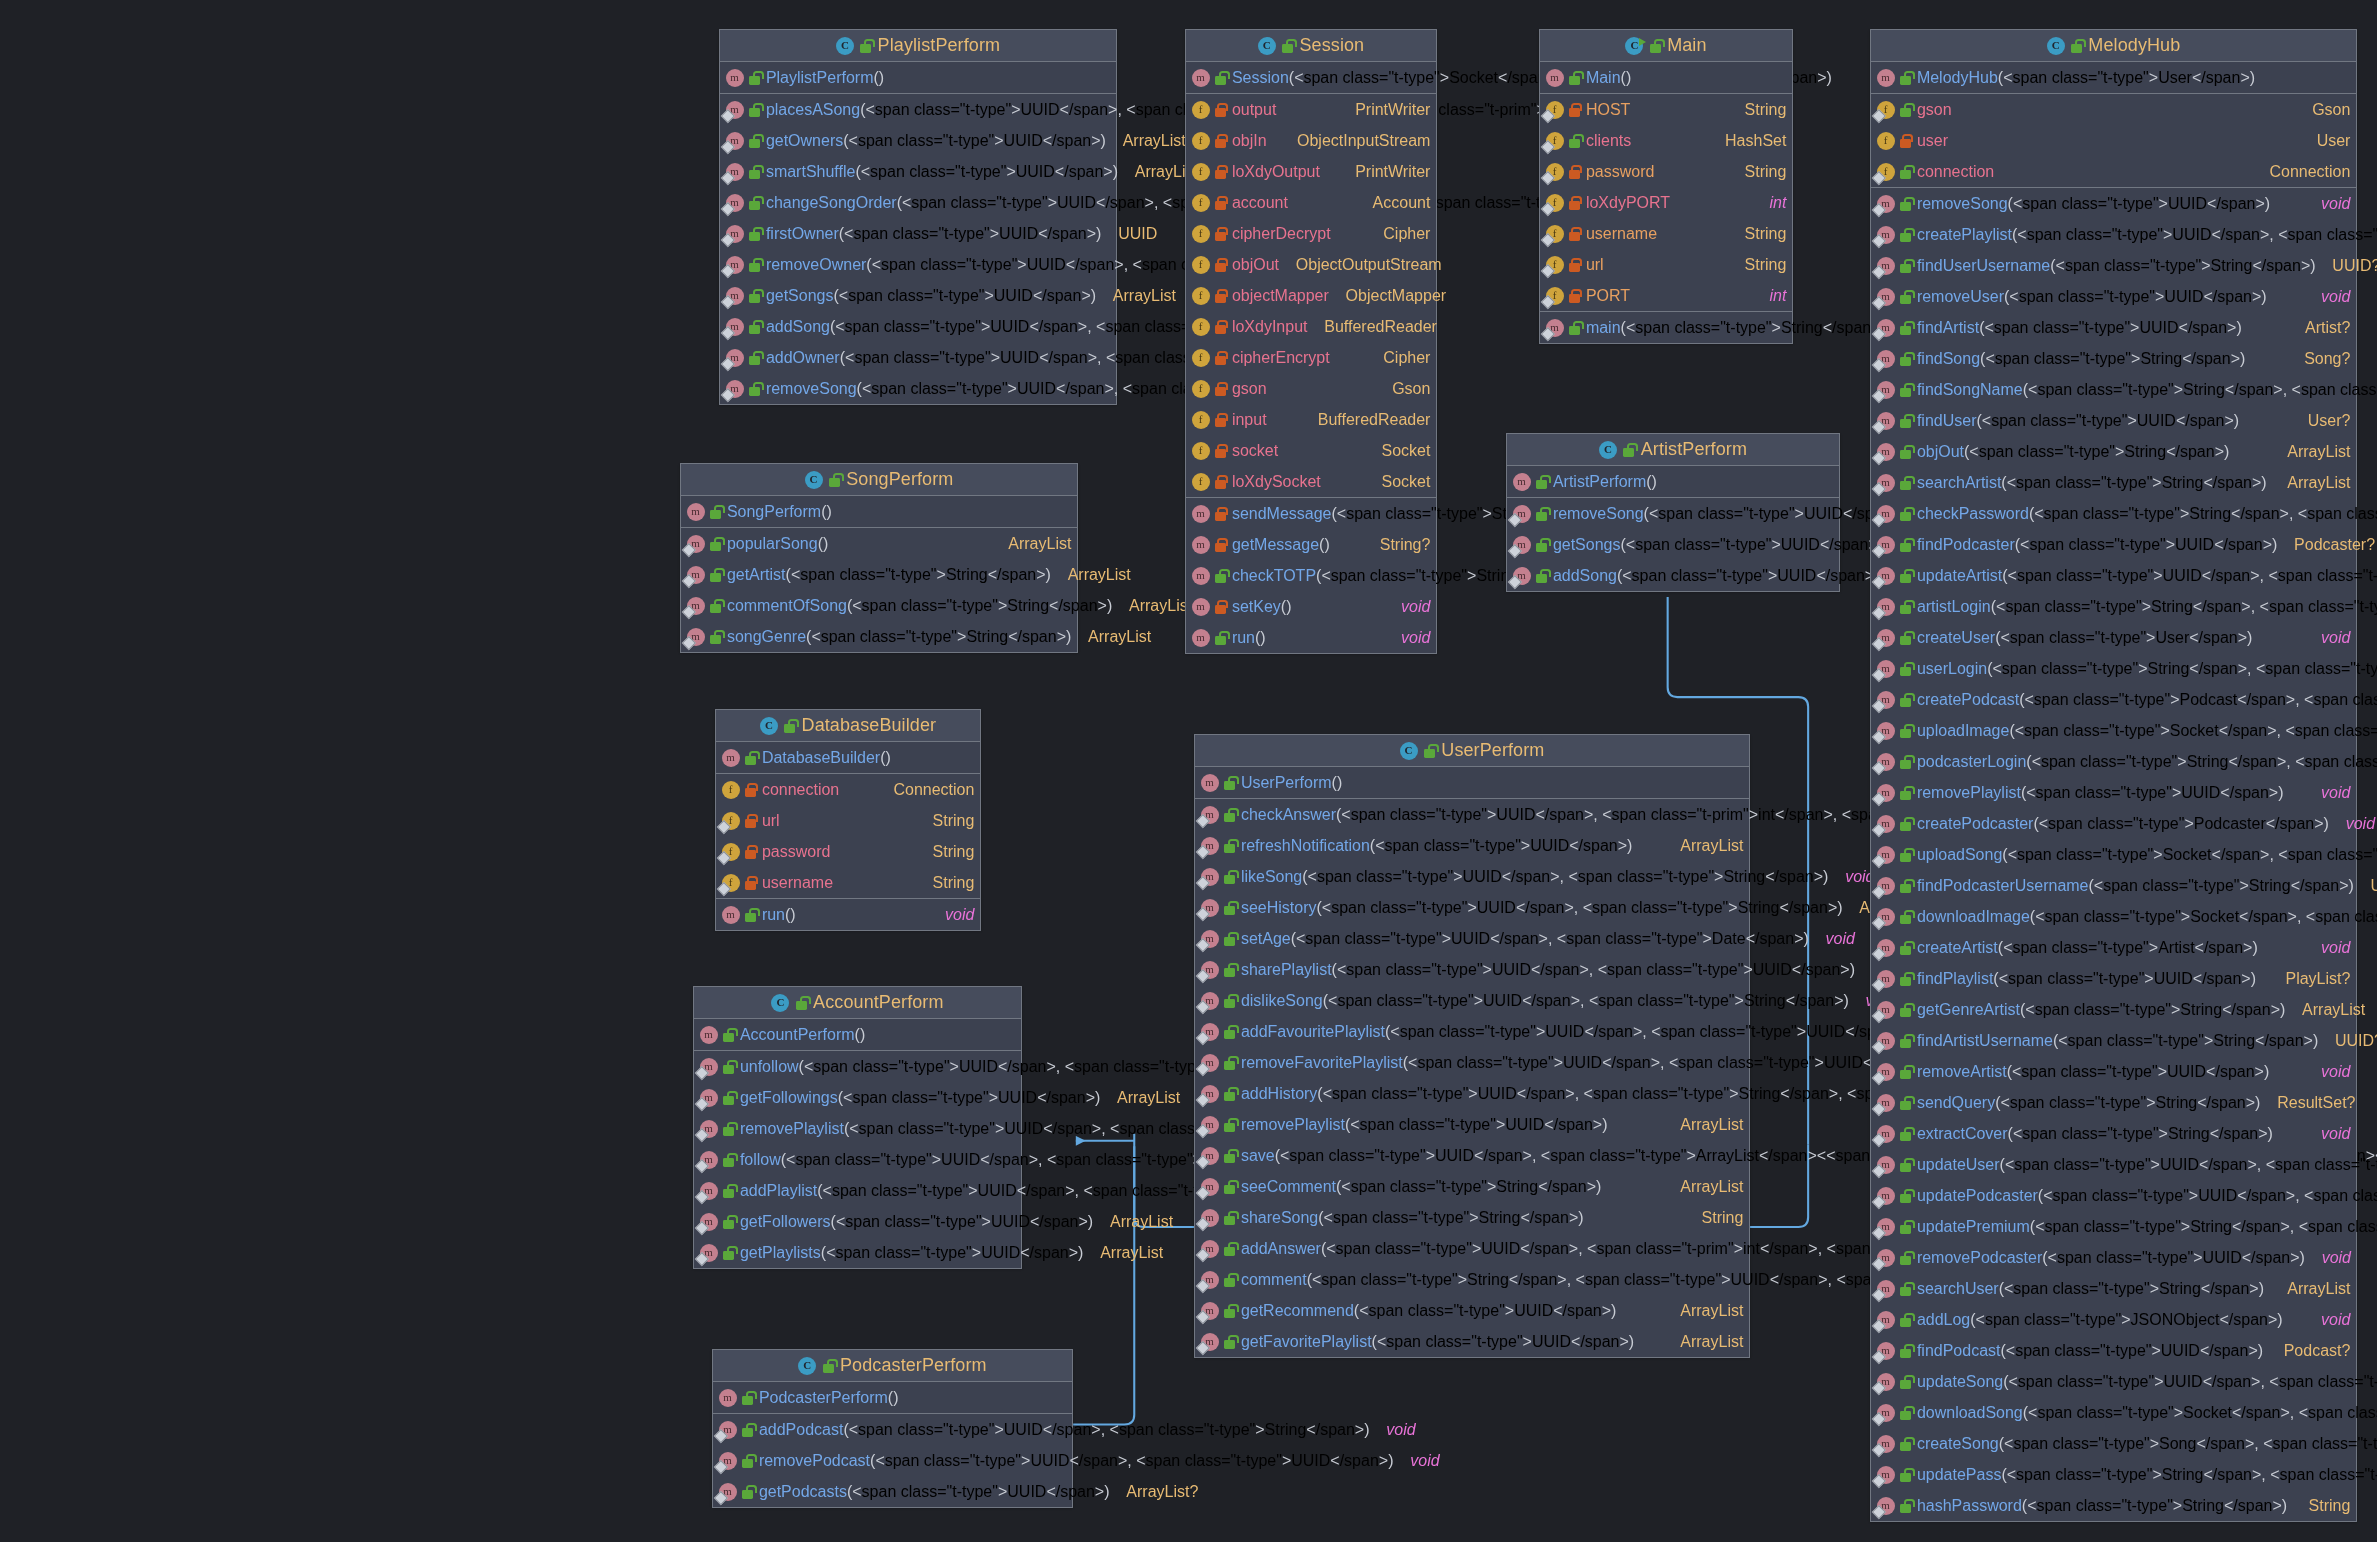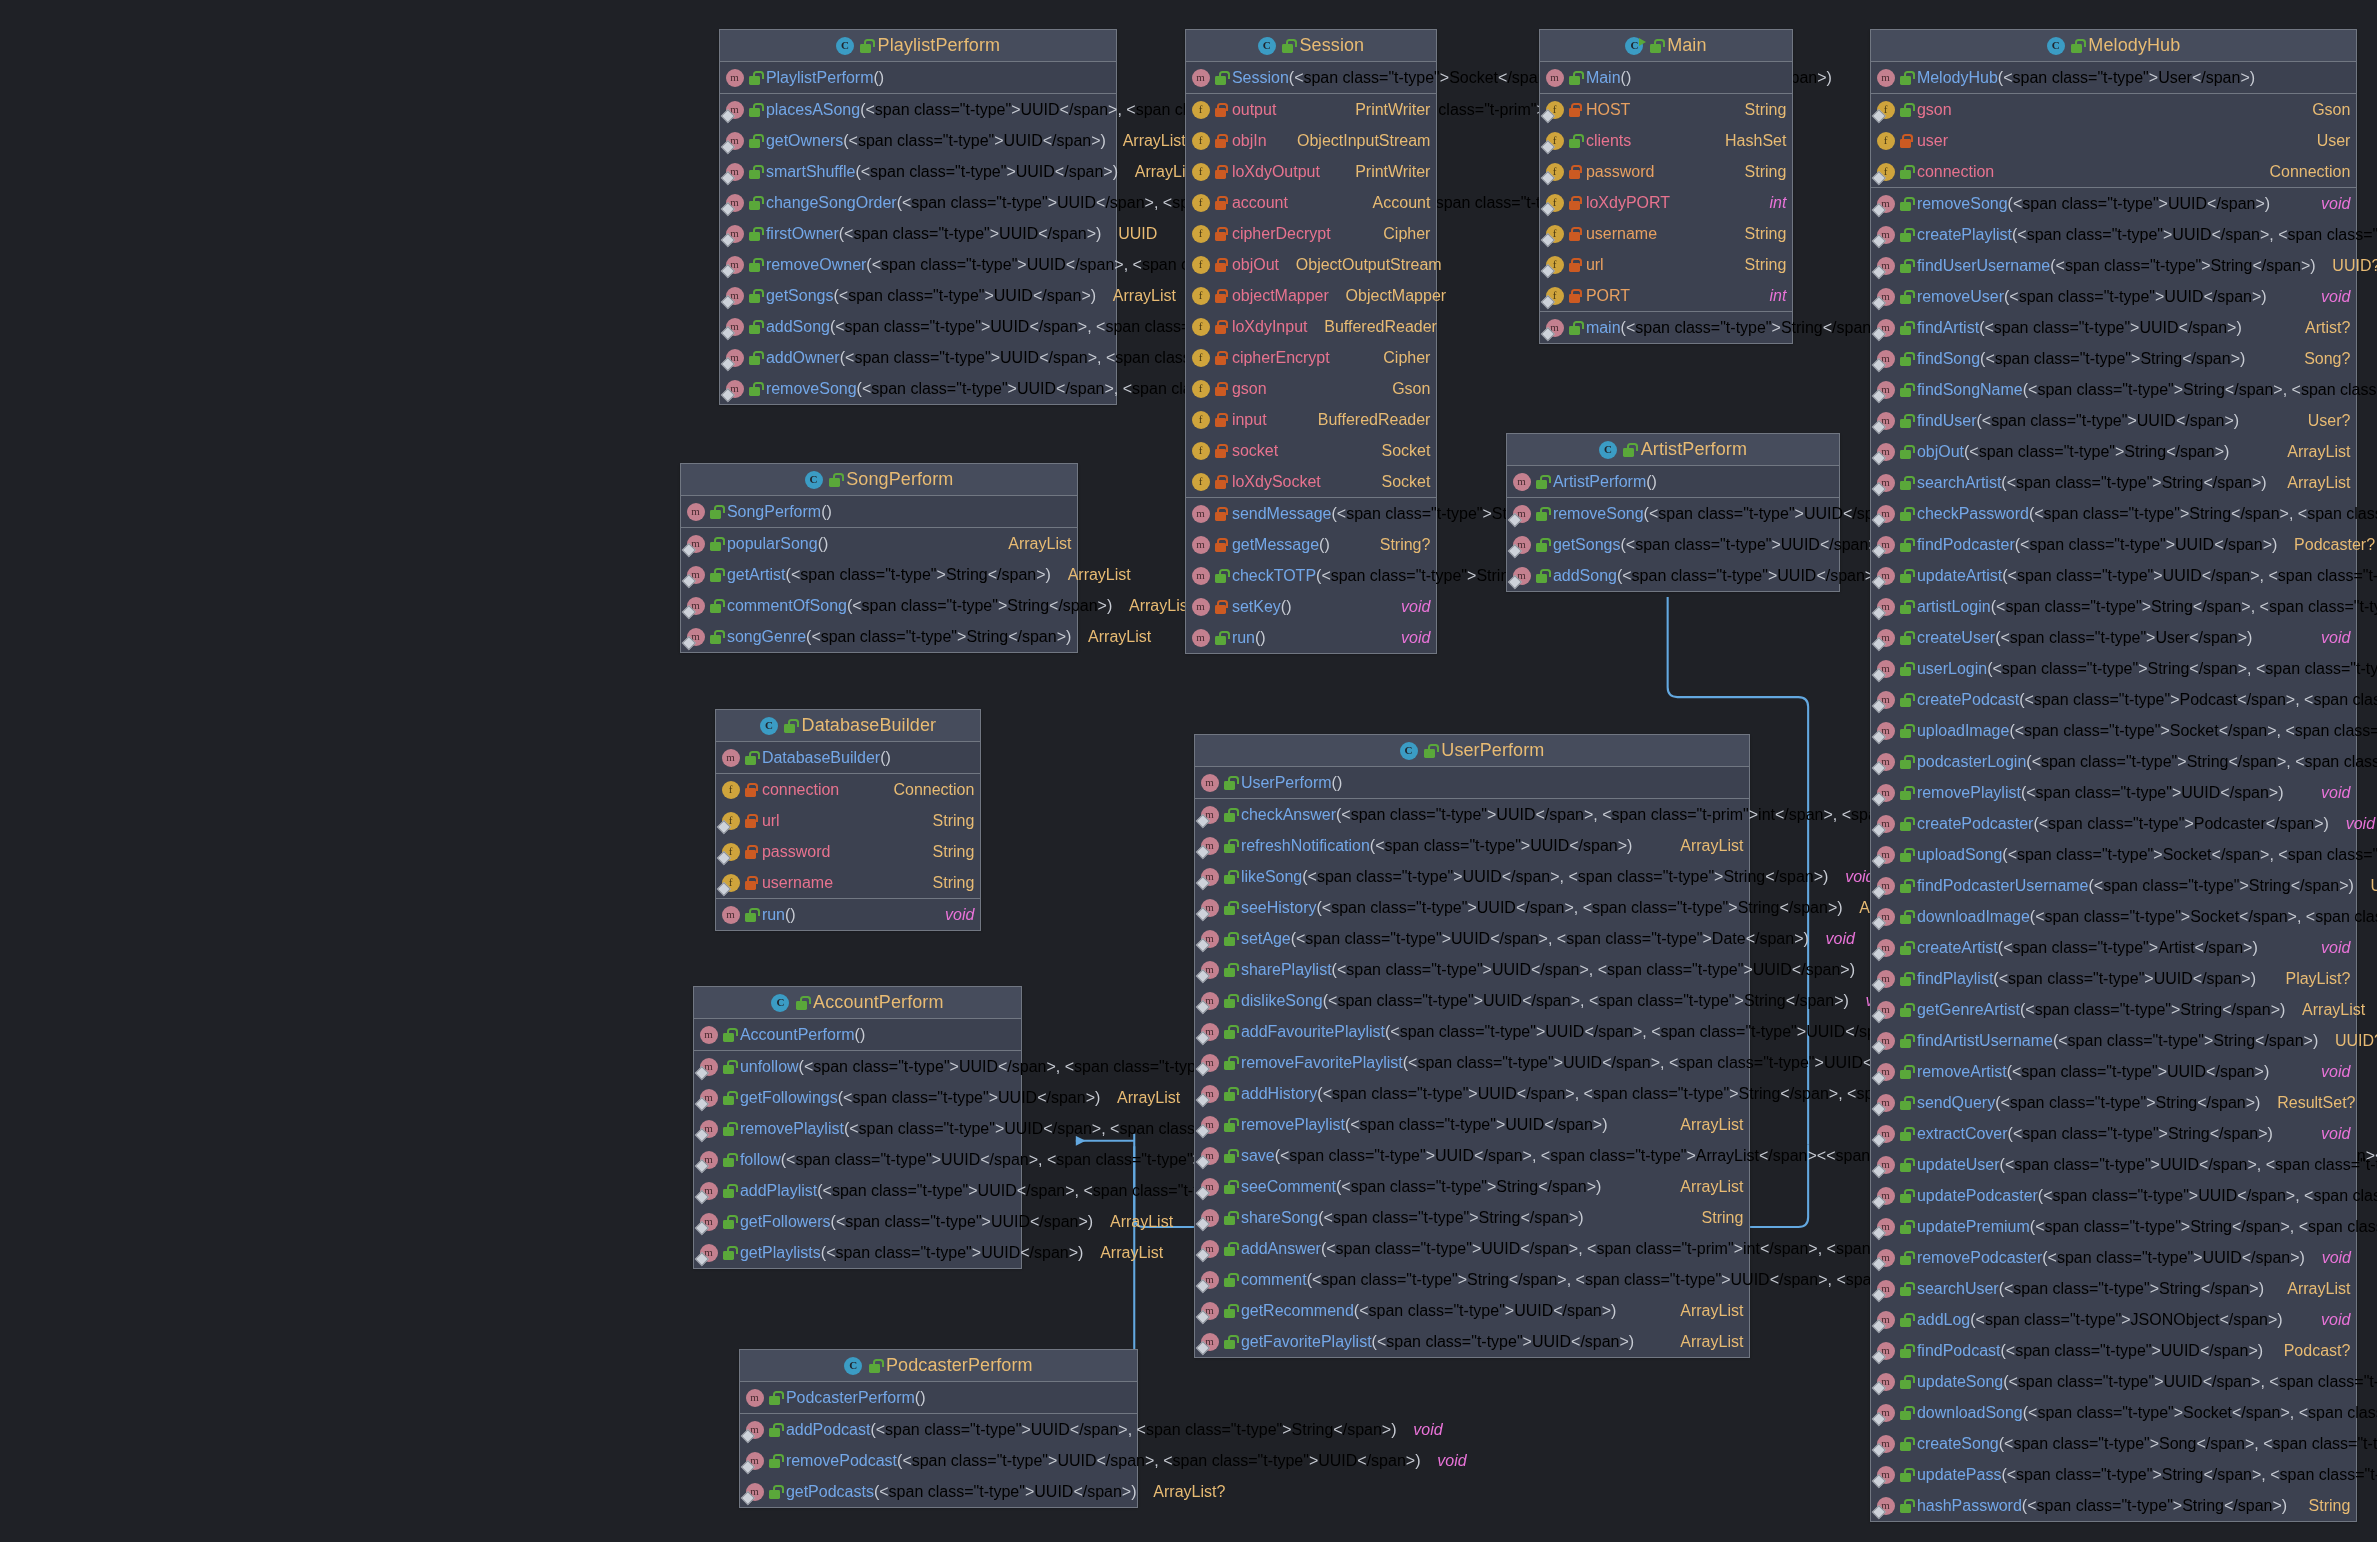--- a/index.html
+++ b/index.html
@@ -463,21 +463,21 @@
           <span class="lock pub">
             <span class="shackle"></span>
             <span class="body"></span>
           </span>
           <span class="sig"><span class="m-name">getPlaylists</span><span class="punct">(</span><span class="punct">&lt;</span>span class="t-type"<span class="punct">&gt;</span>UUID<span class="punct">&lt;</span>/span<span class="punct">&gt;</span><span class="punct">)</span></span>
           <span class="spacer"></span>
           <span class="ret">ArrayList<uuid></uuid></span>
         </div>
       </div>
     </div>
-    <div class="uml" style="left: 739px; top: 1349px; width: 399px;">
+    <div class="uml" style="left: 712px; top: 1349px; width: 361px;">
       <div class="uml-header">
         <span class="ico ico-class"></span>
         <span class="lock pub">
           <span class="shackle"></span>
           <span class="body"></span>
         </span>
         <span class="uml-title">PodcasterPerform</span>
       </div>
       <div class="section">
         <div class="row">

